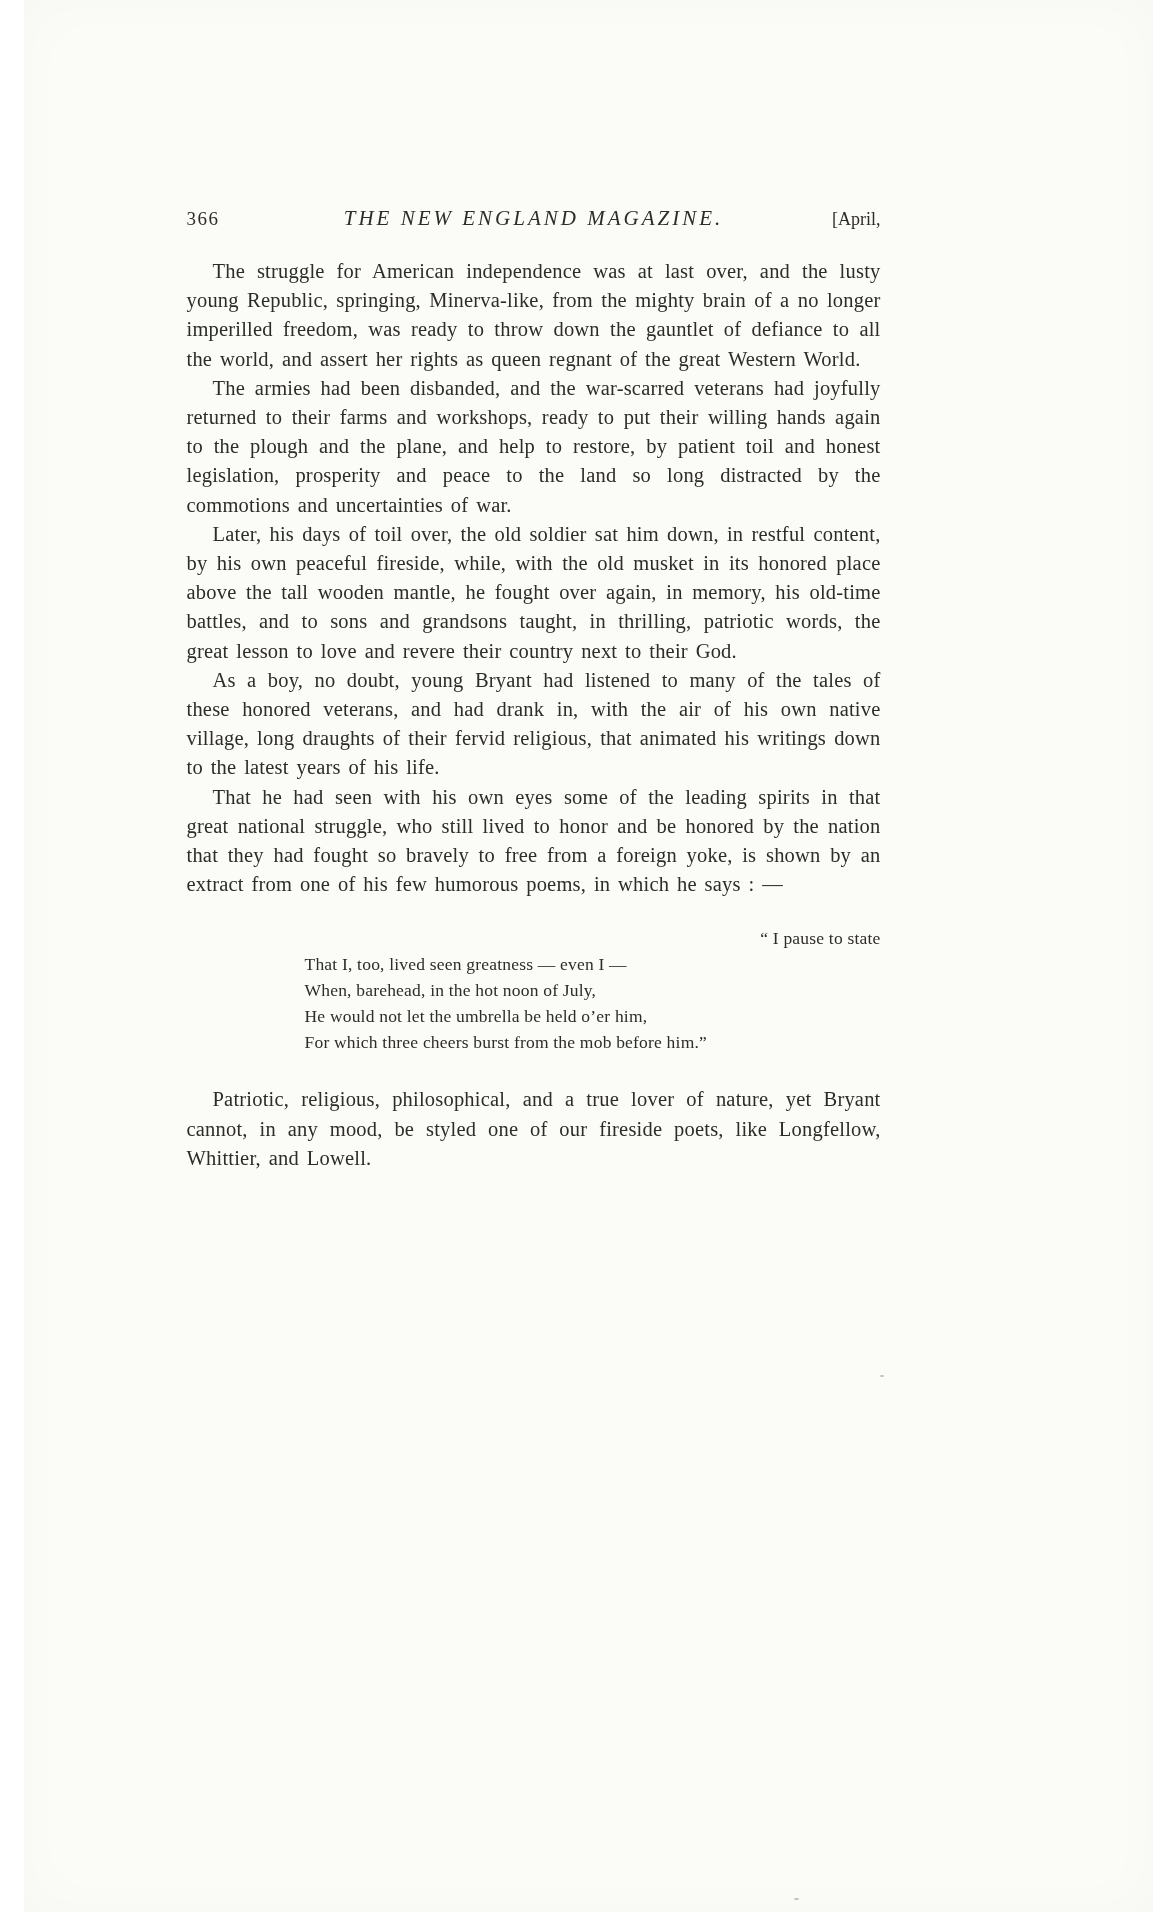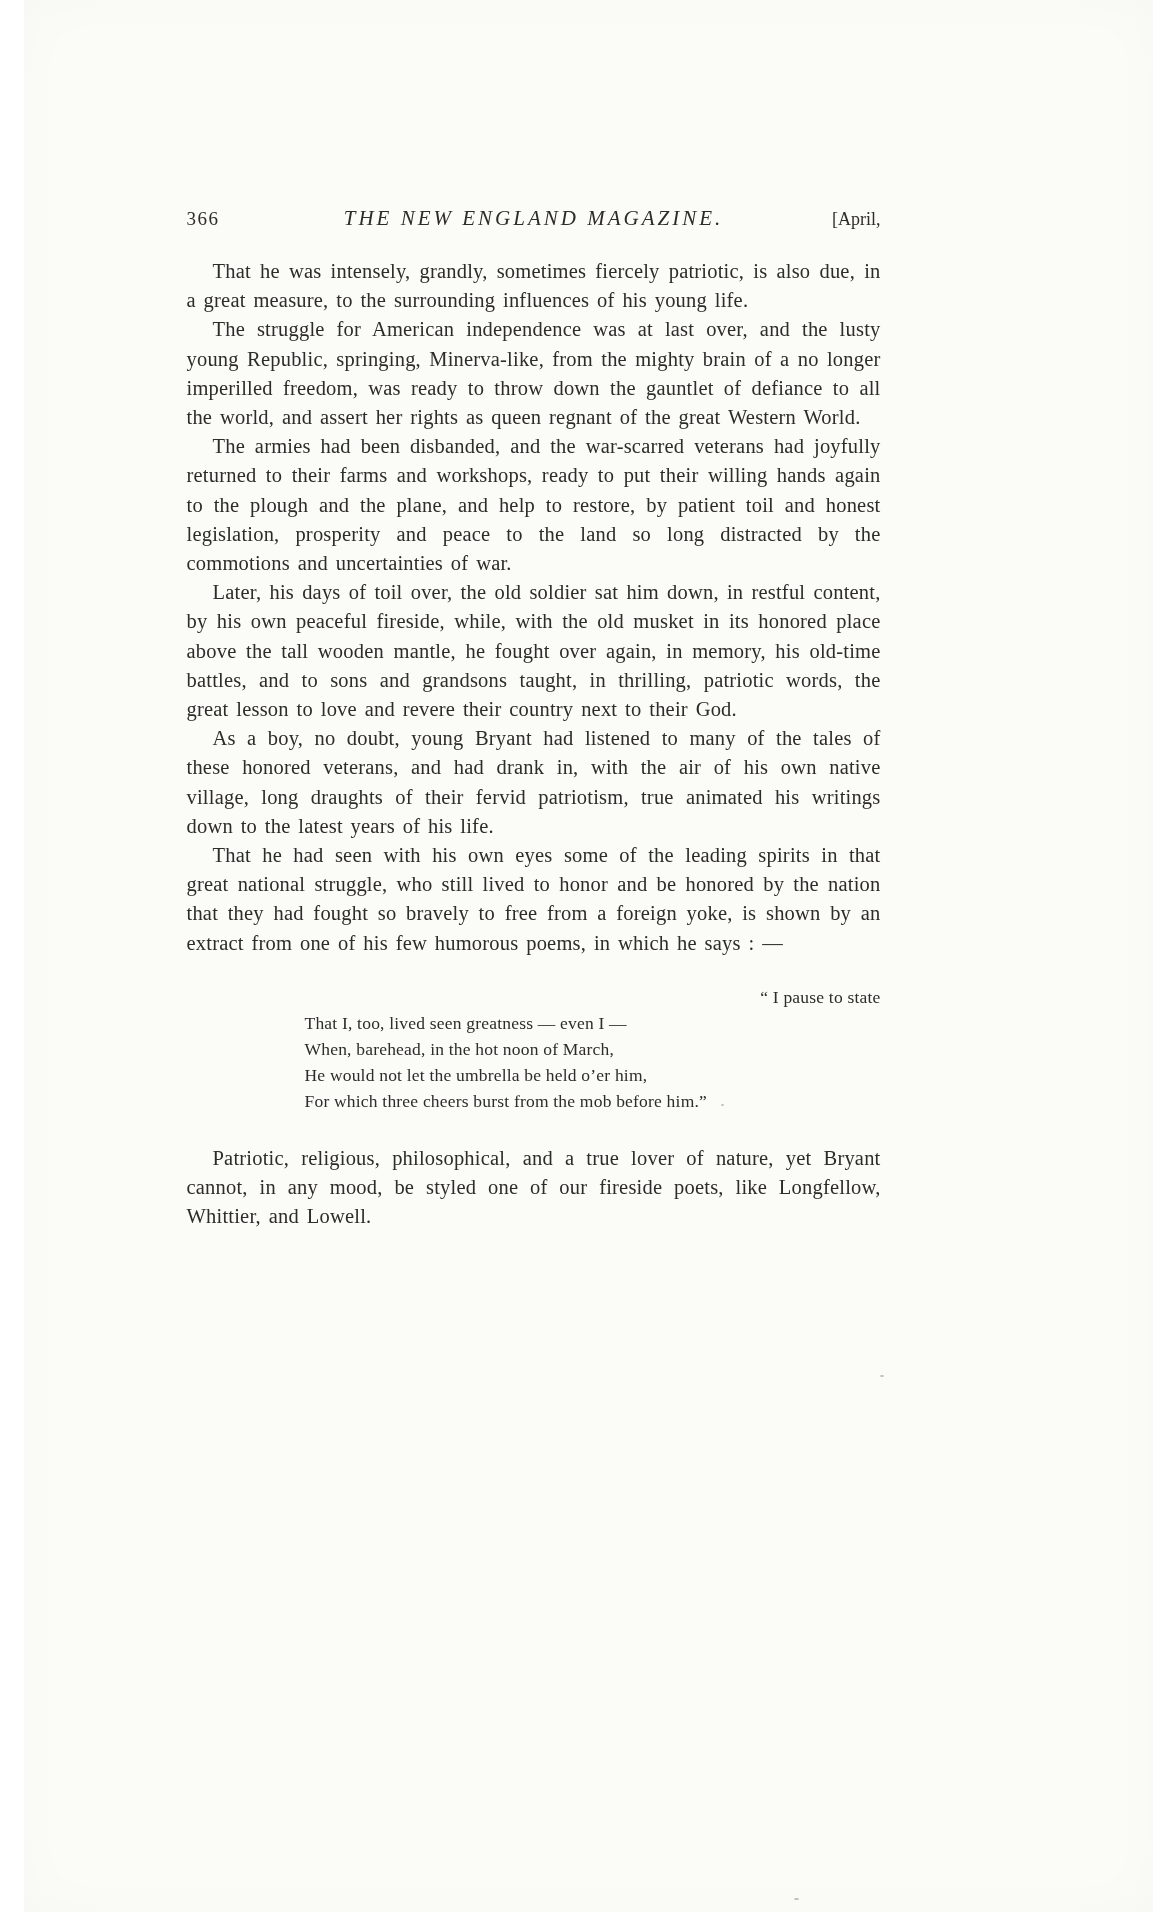--- a/index.html
+++ b/index.html
@@ -81,31 +81,30 @@
 <div class="page">
   <div class="content">
 
     <header class="page-header">
       <span class="page-num">366</span>
       <span class="header-title">THE NEW ENGLAND MAGAZINE.</span>
       <span class="header-issue">[April,</span>
     </header>
 
     <main class="body">
-      <p>That he was intensely, grandly, sometimes fiercely patriotic, is also due, in a great measure, to the surrounding influences of his young life.</p>
       <p>The struggle for American independence was at last over, and the lusty young Republic, springing, Minerva-like, from the mighty brain of a no longer imperilled freedom, was ready to throw down the gauntlet of defiance to all the world, and assert her rights as queen regnant of the great Western World.</p>
       <p>The armies had been disbanded, and the war-scarred veterans had joyfully returned to their farms and workshops, ready to put their willing hands again to the plough and the plane, and help to restore, by patient toil and honest legislation, prosperity and peace to the land so long distracted by the commotions and uncertainties of war.</p>
       <p>Later, his days of toil over, the old soldier sat him down, in restful content, by his own peaceful fireside, while, with the old musket in its honored place above the tall wooden mantle, he fought over again, in memory, his old-time battles, and to sons and grandsons taught, in thrilling, patriotic words, the great lesson to love and revere their country next to their God.</p>
-      <p>As a boy, no doubt, young Bryant had listened to many of the tales of these honored veterans, and had drank in, with the air of his own native village, long draughts of their fervid patriotism, true animated his writings down to the latest years of his life.</p>
+      <p>As a boy, no doubt, young Bryant had listened to many of the tales of these honored veterans, and had drank in, with the air of his own native village, long draughts of their fervid religious, that animated his writings down to the latest years of his life.</p>
       <p>That he had seen with his own eyes some of the leading spirits in that great national struggle, who still lived to honor and be honored by the nation that they had fought so bravely to free from a foreign yoke, is shown by an extract from one of his few humorous poems, in which he says : —</p>
 
       <div class="poem">
         <div class="poem-line first">“ I pause to state</div>
         <div class="poem-line">That I, too, lived seen greatness — even I —</div>
-        <div class="poem-line">When, barehead, in the hot noon of March,</div>
+        <div class="poem-line">When, barehead, in the hot noon of July,</div>
         <div class="poem-line">He would not let the umbrella be held o’er him,</div>
         <div class="poem-line">For which three cheers burst from the mob before him.”</div>
       </div>
 
       <p>Patriotic, religious, philosophical, and a true lover of nature, yet Bryant cannot, in any mood, be styled one of our fireside poets, like Longfellow, Whittier, and Lowell.</p>
     </main>
 
   </div>
 
   <span class="speck speck-1"></span>

